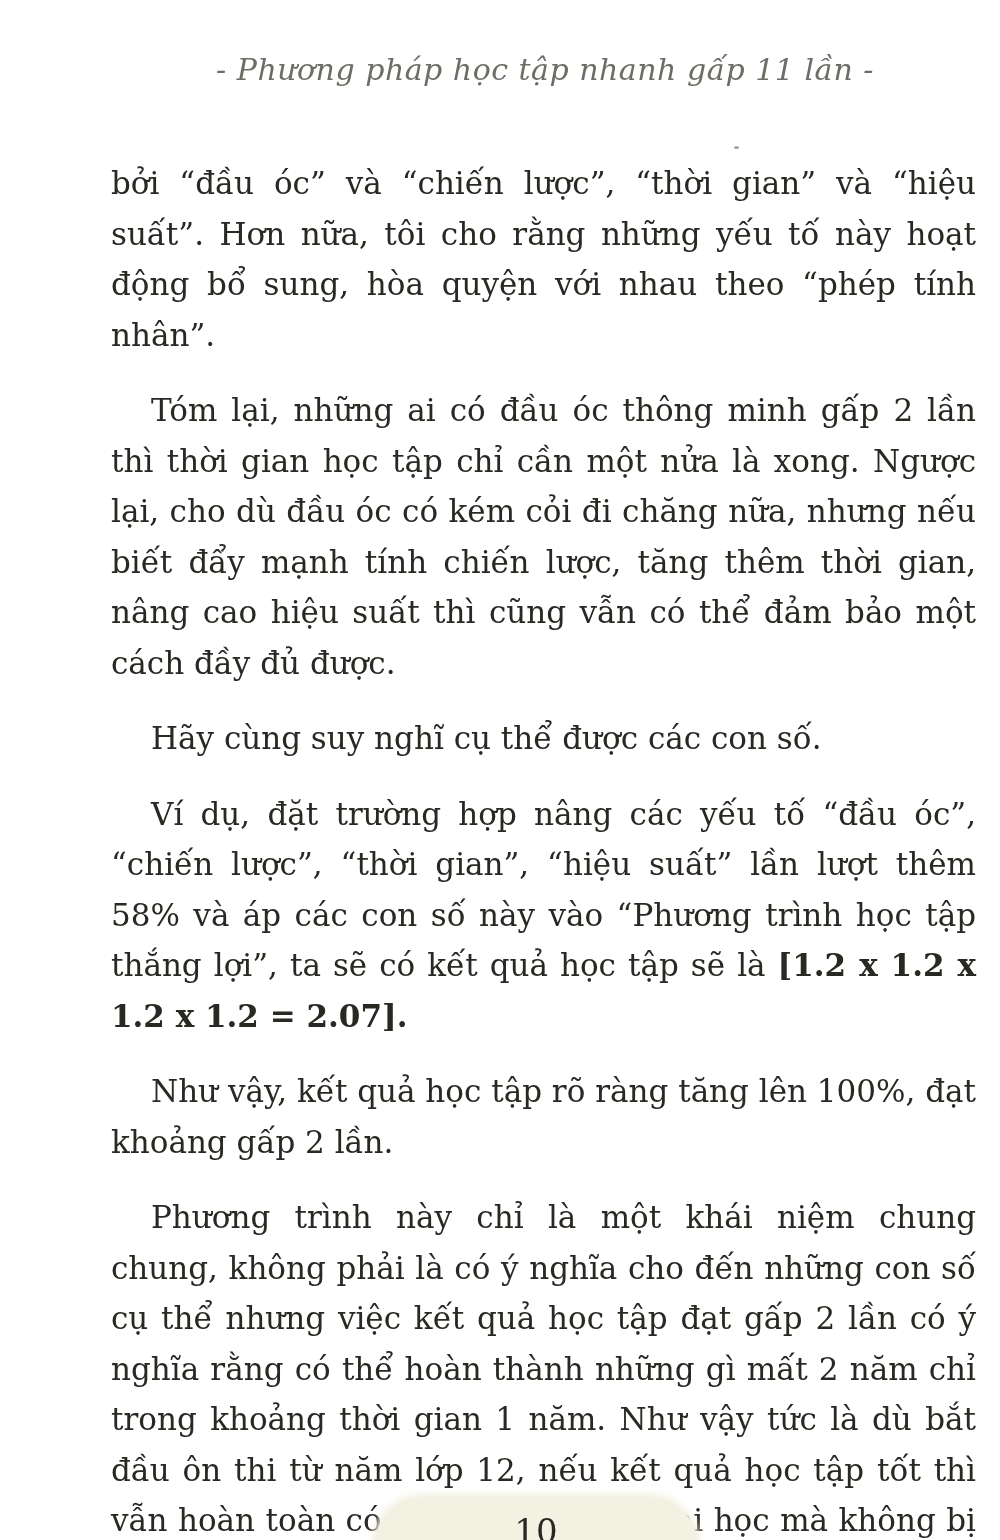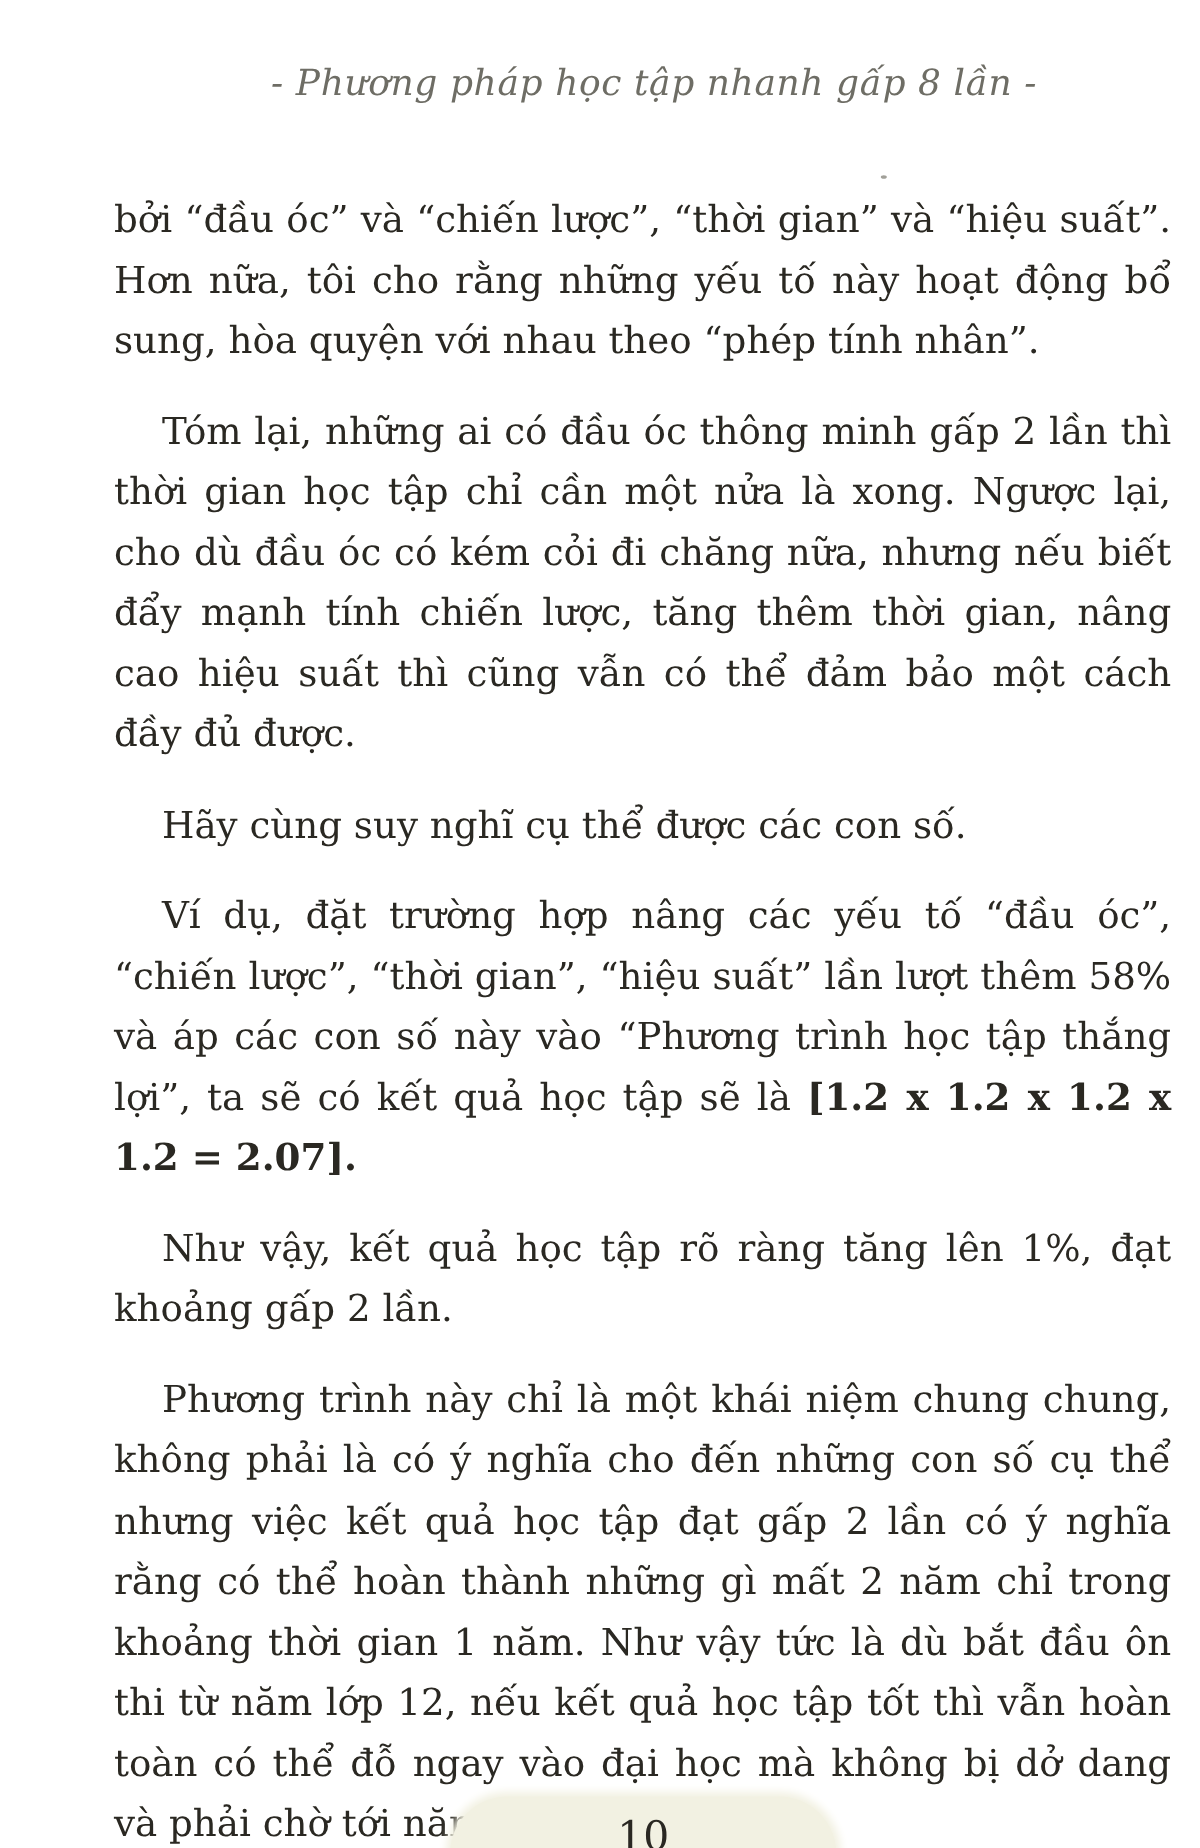--- a/index.html
+++ b/index.html
@@ -41,21 +41,21 @@
     top: 158px;
     left: 95px;
     width: 881px;
     font-size: 31px;
     line-height: 50.5px;
     color: var(--ink, #2a2822);
     text-align: justify;
     text-justify: inter-word;
   }
   .para {
-    margin: 0 0 25px 0;
+    margin: 0 0 25px 16px;
   }
   .para.indent {
     text-indent: 40px;
   }
   .bold {
     font-weight: 700;
   }
   .page-edge-shape {
     position: absolute;
     left: 375px;
@@ -74,29 +74,29 @@
     text-align: center;
     font-size: 34px;
     line-height: 1;
     color: var(--ink, #2a2822);
   }
 </style>
 </head>
 <body>
 
 <div class="page">
-  <header class="running-header">- Phương pháp học tập nhanh gấp 8 lần -</header>
+  <header class="running-header">- Phương pháp học tập nhanh gấp 11 lần -</header>
 
   <span class="scan-speck"></span>
 
   <main class="body-text">
       <p class="para"><span>bởi “đầu óc” và “chiến lược”, “thời gian” và “hiệu suất”. Hơn nữa, tôi cho rằng những yếu tố này hoạt động bổ sung, hòa quyện với nhau theo “phép tính nhân”.</span></p>
       <p class="para indent"><span>Tóm lại, những ai có đầu óc thông minh gấp 2 lần thì thời gian học tập chỉ cần một nửa là xong. Ngược lại, cho dù đầu óc có kém cỏi đi chăng nữa, nhưng nếu biết đẩy mạnh tính chiến lược, tăng thêm thời gian, nâng cao hiệu suất thì cũng vẫn có thể đảm bảo một cách đầy đủ được.</span></p>
       <p class="para indent"><span>Hãy cùng suy nghĩ cụ thể được các con số.</span></p>
       <p class="para indent"><span>Ví dụ, đặt trường hợp nâng các yếu tố “đầu óc”, “chiến lược”, “thời gian”, “hiệu suất” lần lượt thêm 58% và áp các con số này vào “Phương trình học tập thắng lợi”, ta sẽ có kết quả học tập sẽ là </span><span class="bold">[1.2 x 1.2 x 1.2 x 1.2 = 2.07].</span></p>
-      <p class="para indent"><span>Như vậy, kết quả học tập rõ ràng tăng lên 1%, đạt khoảng gấp 2 lần.</span></p>
+      <p class="para indent"><span>Như vậy, kết quả học tập rõ ràng tăng lên 100%, đạt khoảng gấp 2 lần.</span></p>
       <p class="para indent"><span>Phương trình này chỉ là một khái niệm chung chung, không phải là có ý nghĩa cho đến những con số cụ thể nhưng việc kết quả học tập đạt gấp 2 lần có ý nghĩa rằng có thể hoàn thành những gì mất 2 năm chỉ trong khoảng thời gian 1 năm. Như vậy tức là dù bắt đầu ôn thi từ năm lớp 12, nếu kết quả học tập tốt thì vẫn hoàn toàn có thể đỗ ngay vào đại học mà không bị dở dang và phải chờ tới năm tiếp theo.</span></p>
     </main>
 
   <div class="page-edge-shape"></div>
 
   <div class="page-number">10</div>
 </div>
 
 </body></html>

